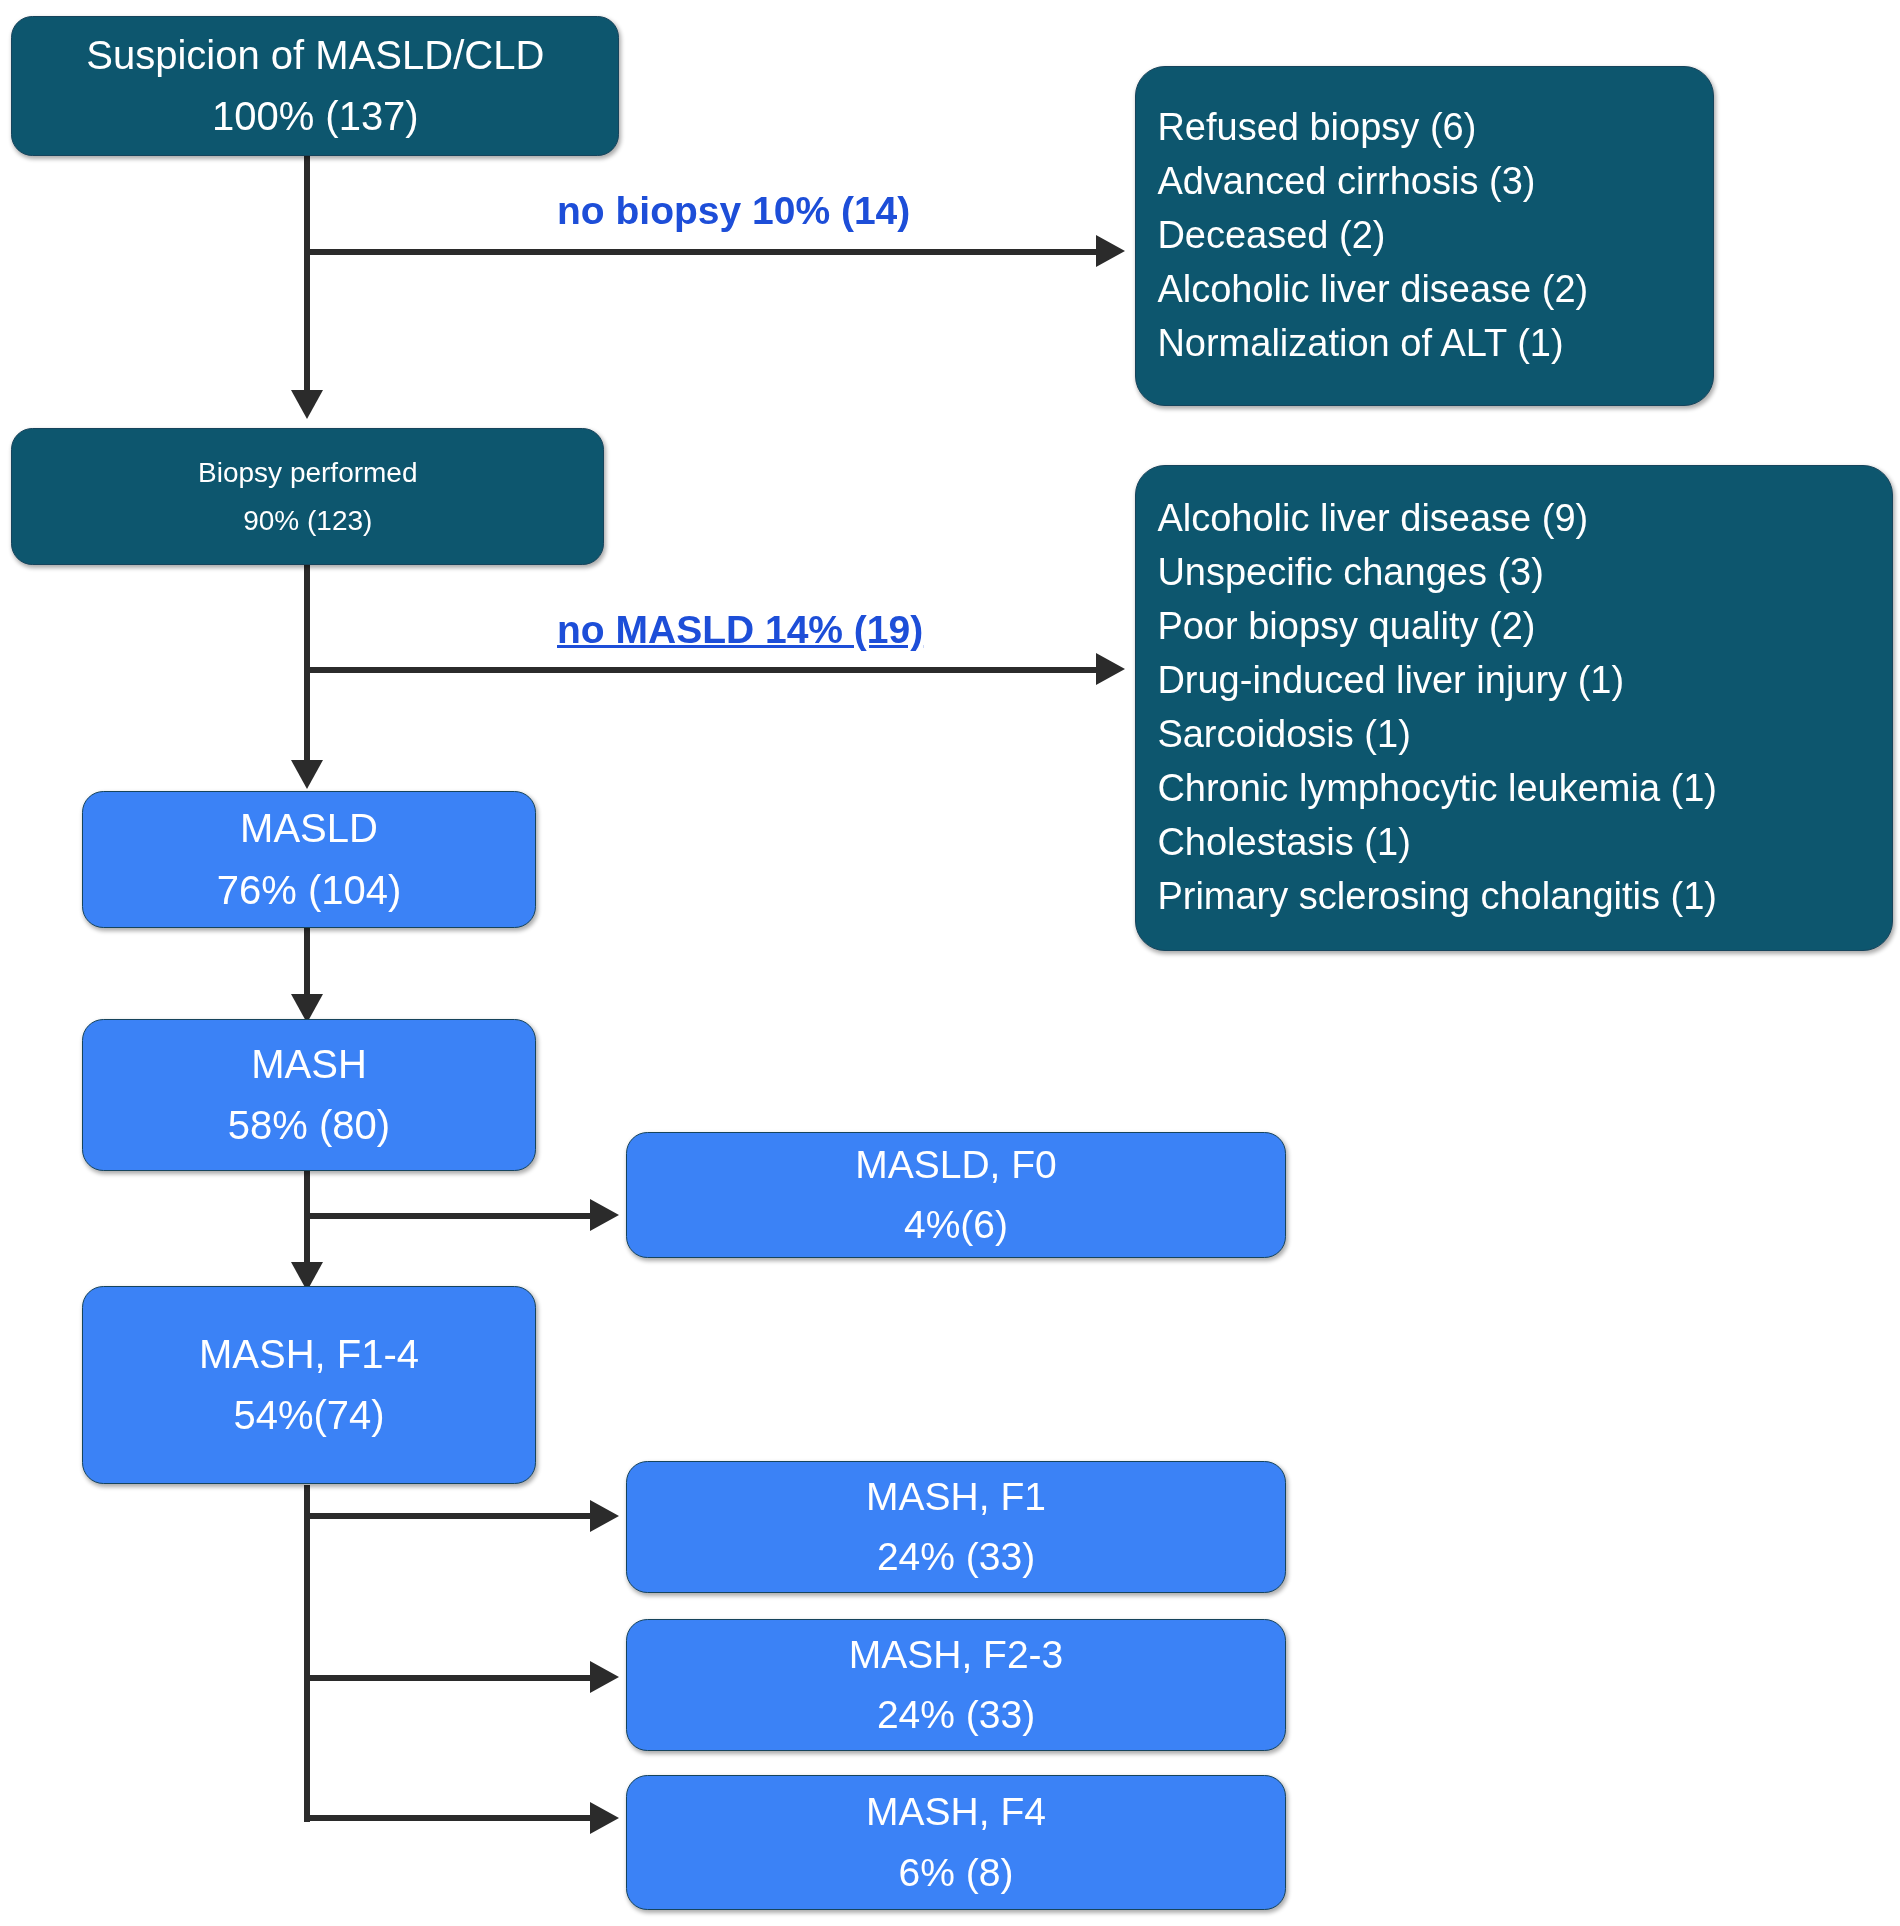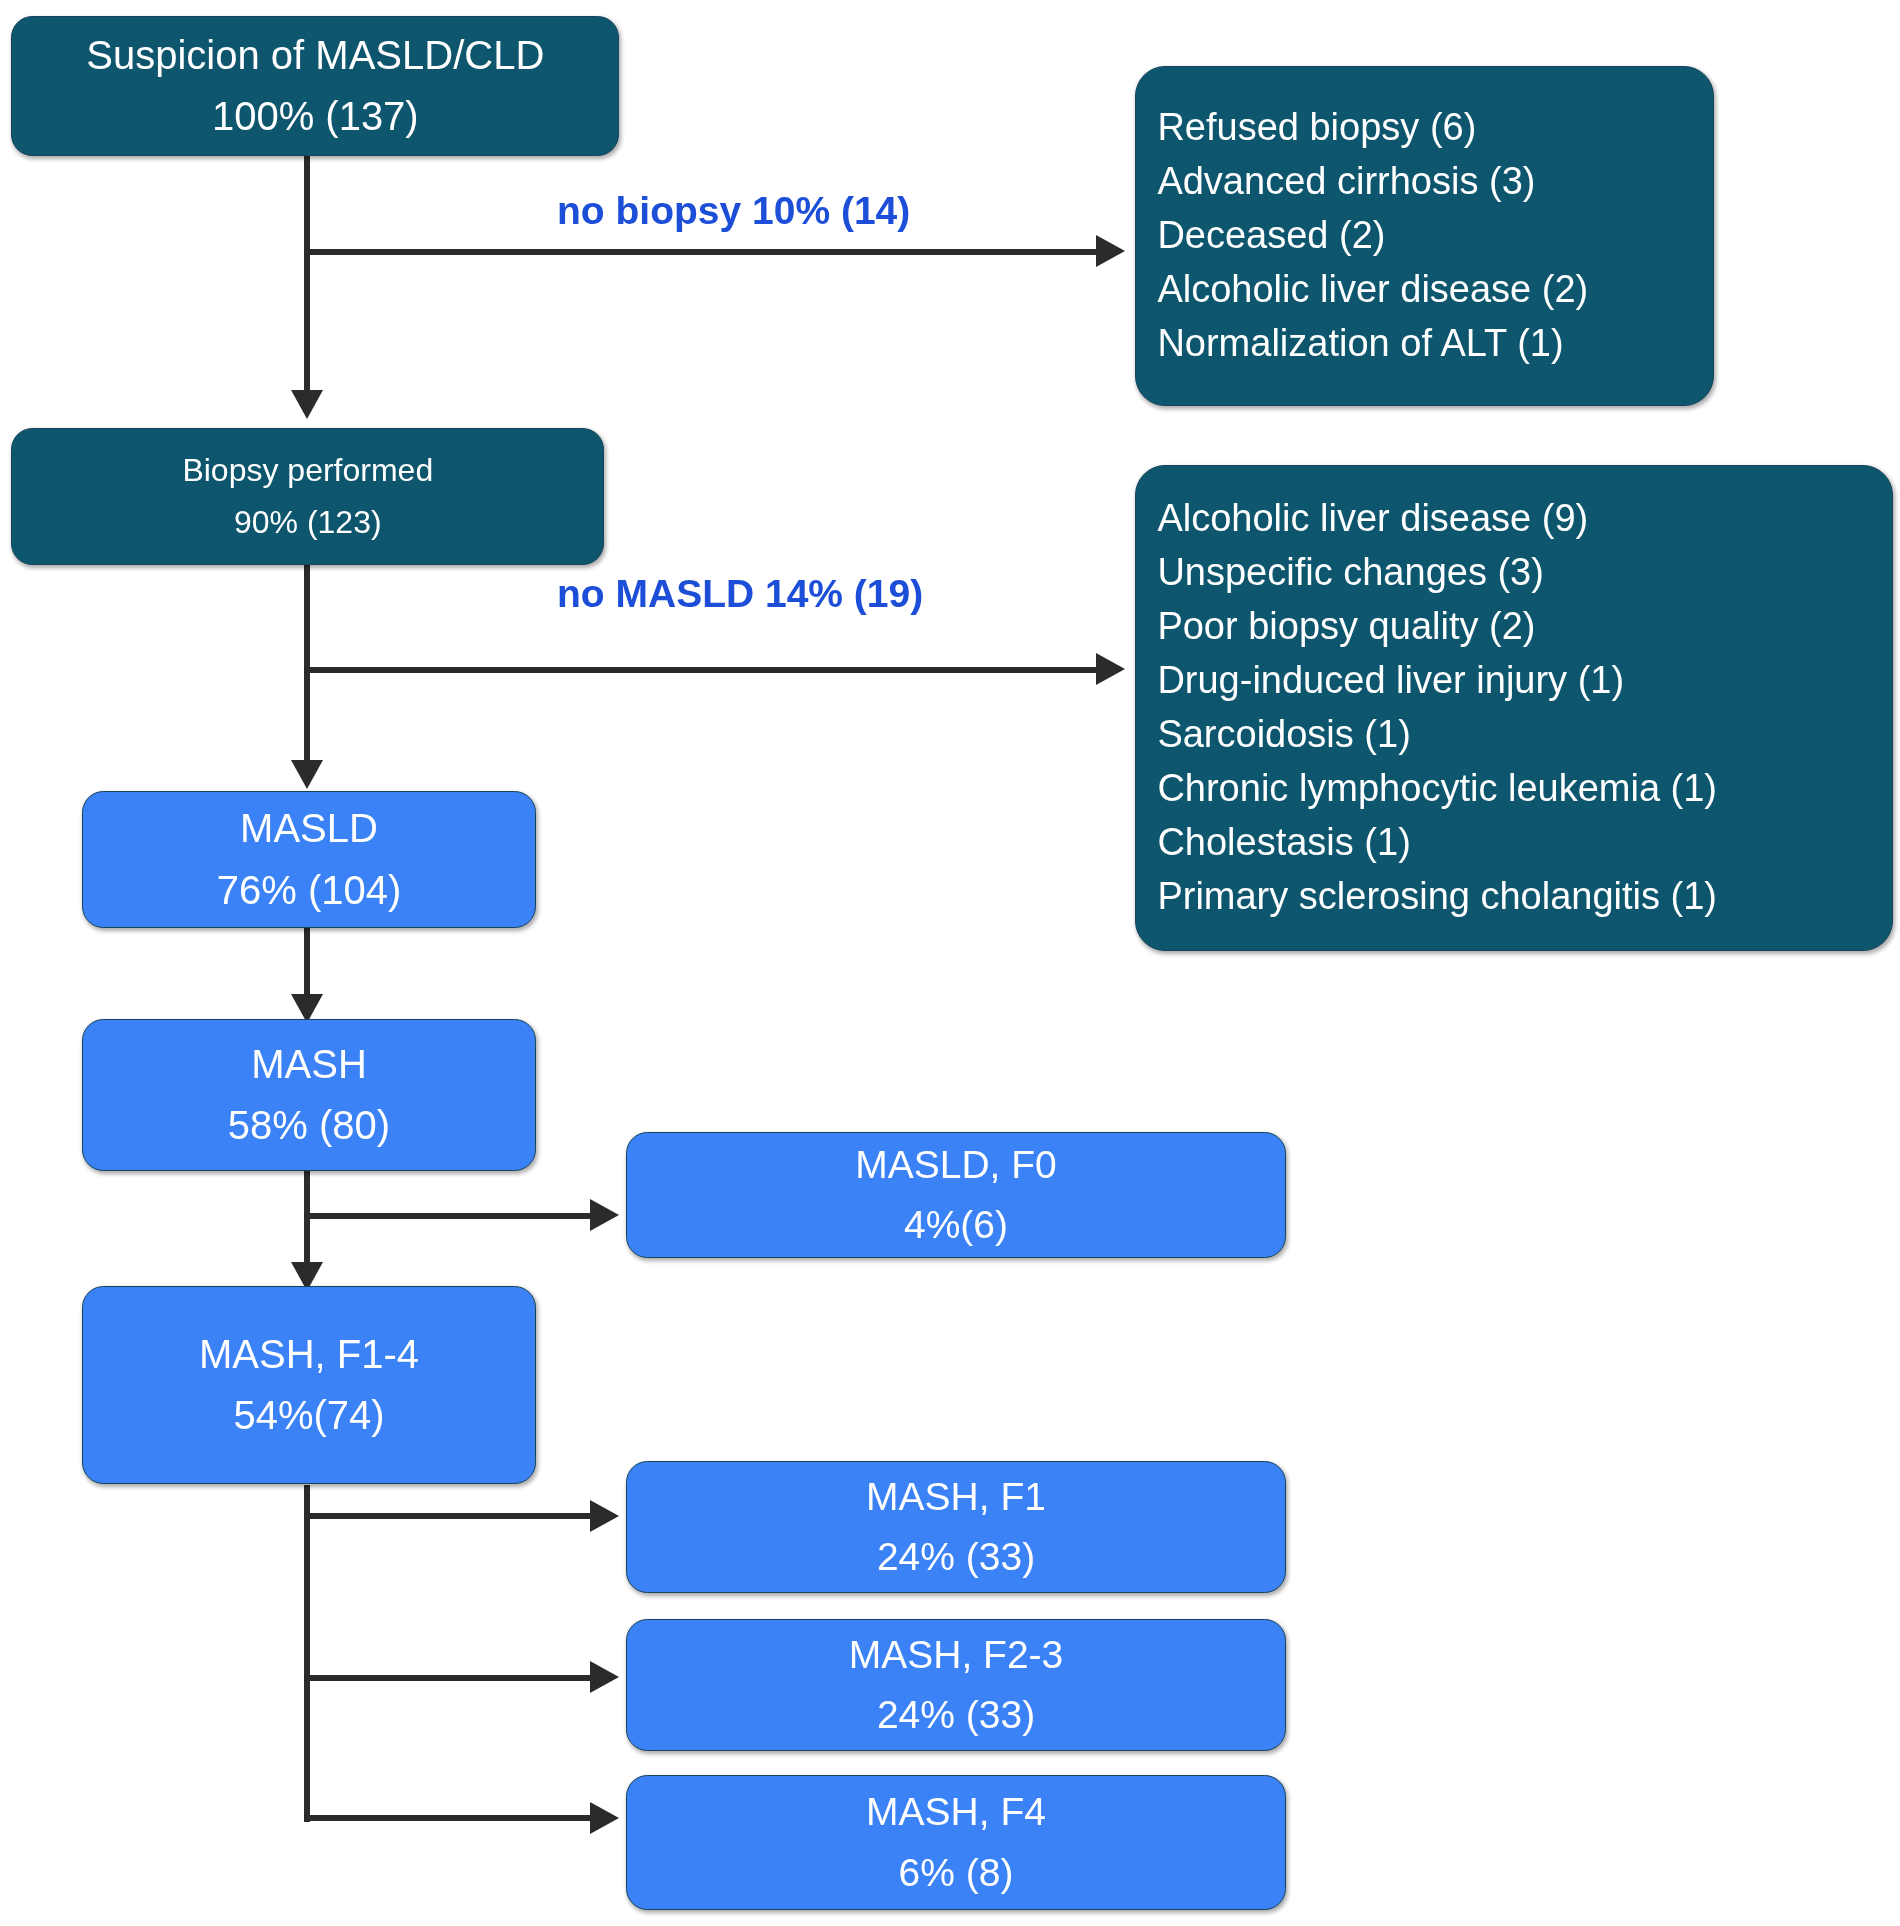--- a/index.html
+++ b/index.html
@@ -122,28 +122,28 @@
   <div class="arrowhead right" style="left:590px; top:1500px;"></div>
 
   <div class="hline" style="left:304px; top:1675px; width:289px;"></div>
   <div class="arrowhead right" style="left:590px; top:1661px;"></div>
 
   <div class="hline" style="left:304px; top:1815px; width:289px;"></div>
   <div class="arrowhead right" style="left:590px; top:1802px;"></div>
 
   <div class="edgelabel" style="left:557px; top:189px; font-size:39px;">no biopsy 10% (14)</div>
 
-  <div class="edgelabel" style="left:557px; top:572px; font-size:39px;">no MASLD 14% (19)</div>
+  <div class="edgelabel" style="left:557px; top:608px; font-size:39px;text-decoration:underline;">no MASLD 14% (19)</div>
 
   <div class="node teal" style="left:11.3px; top:15.7px; width:608px; height:140px; font-size:40px;">
     <span class="line1">Suspicion of MASLD/CLD</span>
     <span class="line2">100% (137)</span>
   </div>
 
-  <div class="node teal" style="left:11.3px; top:428px; width:593px; height:137px; font-size:32px;">
+  <div class="node teal" style="left:11.3px; top:428px; width:593px; height:137px; font-size:28px;">
     <span class="line1">Biopsy performed</span>
     <span class="line2">90% (123)</span>
   </div>
 
   <div class="node red" style="left:82px; top:791px; width:454px; height:137px; font-size:40px;">
     <span class="line1">MASLD</span>
     <span class="line2">76% (104)</span>
   </div>
 
   <div class="node red" style="left:82px; top:1019px; width:454px; height:152px; font-size:40px;">

